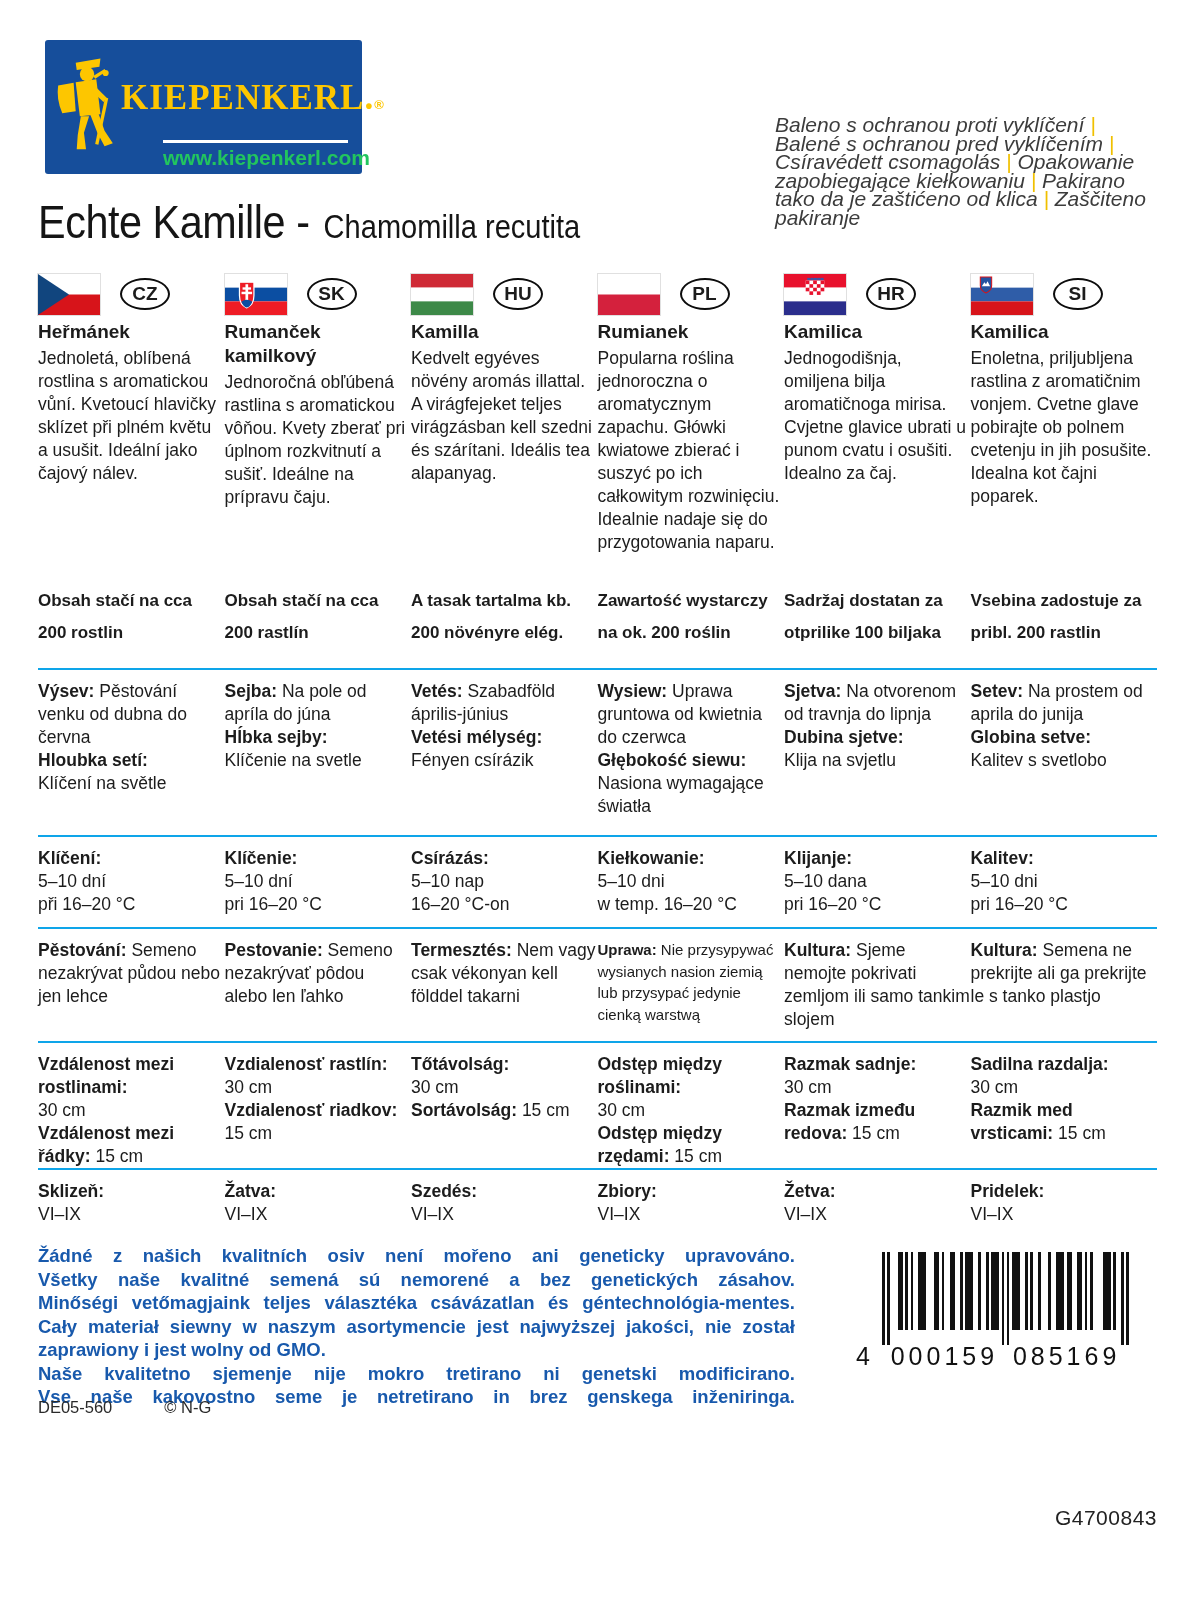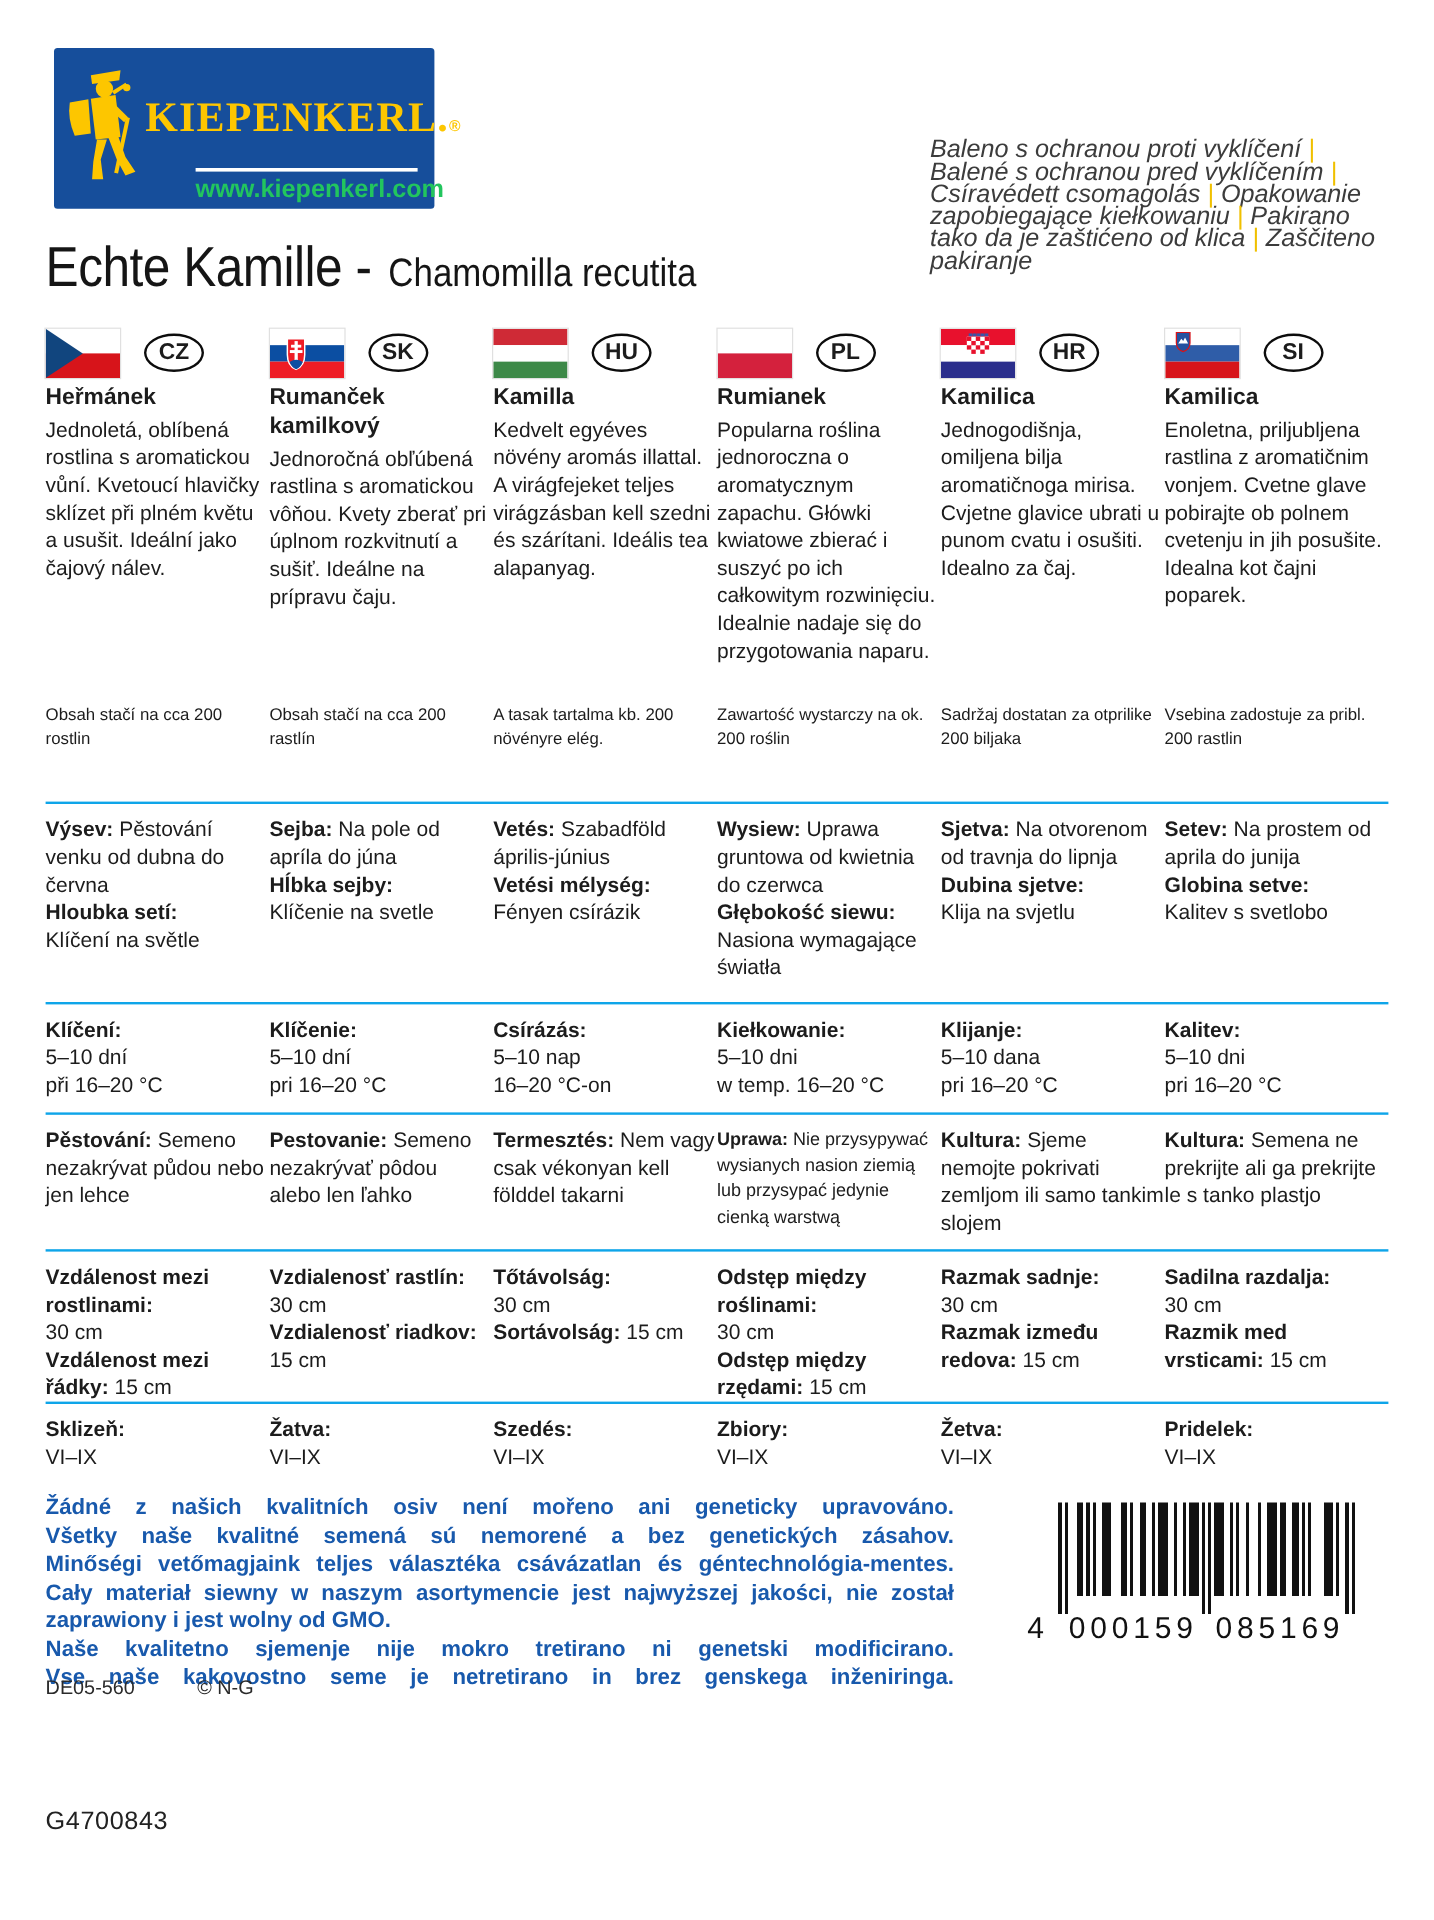--- a/index.html
+++ b/index.html
@@ -54,39 +54,39 @@
   .badge {
     display:inline-block; border:2.5px solid #0c0c0c; border-radius:50%;
     padding:4px 9px 5px; min-width:50px; text-align:center;
     font-weight:bold; font-size:19px; line-height:1;
   }
 
   .row-names { min-height:265px; }
   .row-names h3 { font-size:19px; line-height:24px; font-weight:bold; margin-bottom:3px; }
 
   .row-content { min-height:83px; }
-  .row-content .cell { font-weight:normal; font-size:14px; line-height:20px; }
+  .row-content .cell { font-weight:bold; font-size:17px; line-height:32px; }
 
   .row-sowing   { min-height:167px; }
   .row-germ     { min-height:92px; }
   .row-cult     { min-height:114px; }
   .row-cult .cell:nth-child(4) { font-size:15px; line-height:21.5px; }
   .row-space    { min-height:123px; }
   .row-harvest  { min-height:68px; }
 
   
   .footer { position:relative; height:368px; }
   .gmo { position:absolute; left:0; top:8px; width:757px;
     color:#1859ac; font-weight:bold; font-size:18.5px; line-height:23.5px; }
   .gmo div { text-align:justify; }
   .gmo div:not(:nth-child(4)) { text-align-last:justify; }
   .barcode { position:absolute; right:14px; top:16px; width:300px; }
   .batch-row { position:absolute; left:0; top:162px; display:flex; gap:52px;
     font-size:16.5px; color:#2a2a2a; }
-  .article { position:absolute; left:0; right:0; top:270px; text-align:left;
+  .article { position:absolute; left:0; right:0; top:270px; text-align:right;
     font-size:21px; letter-spacing:0.5px; color:#222; }
 </style>
 </head>
 <body>
 
 <div class="page">
 
   <div class="header">
     <div class="logo">
       <svg class="logo-figure" viewBox="0 0 64 100">
@@ -226,21 +226,21 @@
       <h3>Kamilica</h3>
       <p>Enoletna, priljubljena rastlina z aromatičnim vonjem. Cvetne glave pobirajte ob polnem cvetenju in jih posušite. Idealna kot čajni poparek.</p>
     </div>
   </div>
 
   <div class="row row-content">
     <div class="cell">Obsah stačí na cca 200 rostlin</div>
     <div class="cell">Obsah stačí na cca 200 rastlín</div>
     <div class="cell">A tasak tartalma kb. 200 növényre elég.</div>
     <div class="cell">Zawartość wystarczy na ok. 200 roślin</div>
-    <div class="cell">Sadržaj dostatan za otprilike 200 biljaka</div>
+    <div class="cell">Sadržaj dostatan za otprilike 100 biljaka</div>
     <div class="cell">Vsebina zadostuje za pribl. 200 rastlin</div>
   </div>
 
   <div class="row row-sowing rule">
     <div class="cell">
       <p><b>Výsev:</b> <span>Pěstování venku od dubna do června</span></p>
       <p><b class="blk">Hloubka setí:</b><span>Klíčení na světle</span></p>
     </div>
     <div class="cell">
       <p><b>Sejba:</b> <span>Na pole od apríla do júna</span></p>

